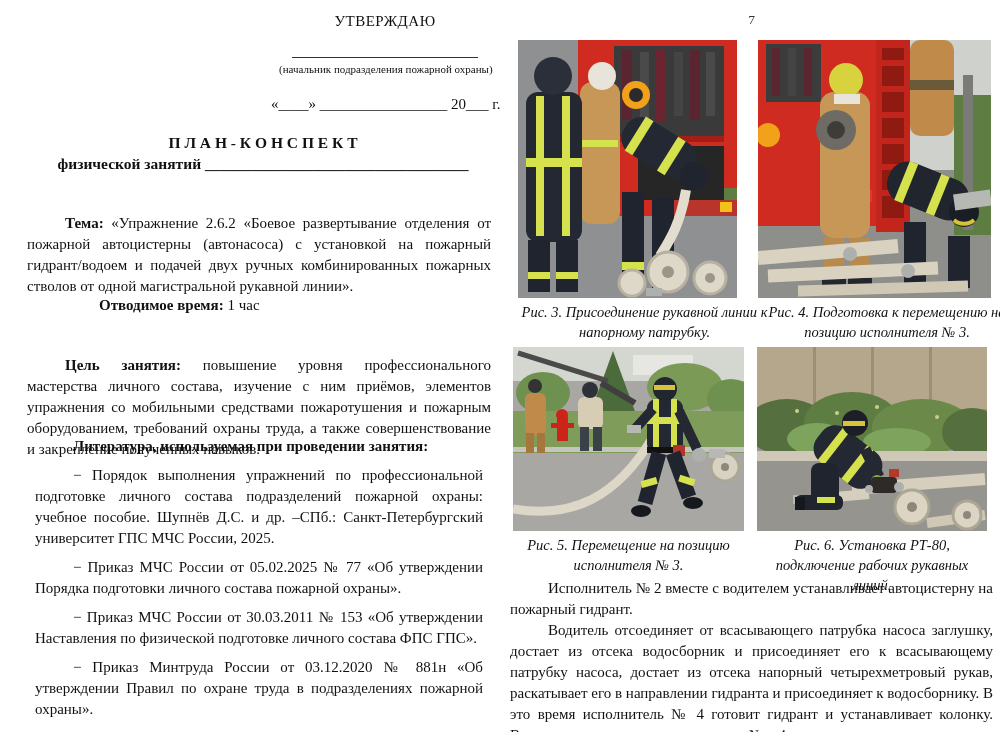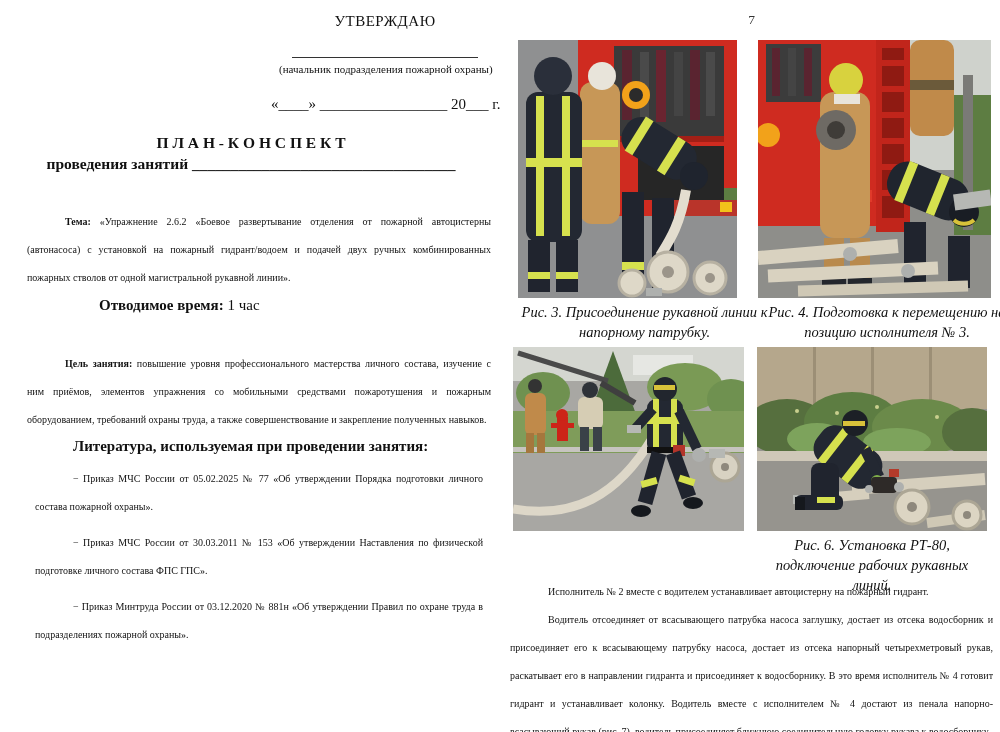--- a/index.html
+++ b/index.html
@@ -5,31 +5,31 @@
   html,body{margin:0;padding:0;}
   body{
     width:1000px;height:732px;background:#ffffff;overflow:hidden;position:relative;
     font-family:"Liberation Serif","DejaVu Serif",serif;color:#111;
     -webkit-font-smoothing:antialiased;
   }
   .col{position:absolute;top:0;}
   .col-left{left:27px;width:464px;}
   .col-right{left:510px;width:483px;}
   .b{font-weight:bold;}
-  .just{text-align:justify;text-align-last:left;font-size:10px;line-height:28px;}
+  .just{text-align:justify;text-align-last:left;font-size:15px;line-height:21px;}
   .indent{text-indent:38px;}
 
   
   .approval{position:absolute;top:12px;left:252px;width:212px;text-align:center;font-size:15px;line-height:19px;}
   .approval-title{letter-spacing:.5px;}
   .sig-line{border-bottom:1px solid #333;height:12px;width:186px;margin:0 auto;}
   .approval-sub{font-size:11px;margin-top:2px;white-space:nowrap;}
   .approval-date{margin-top:16px;font-size:15px;white-space:nowrap;text-align:left;margin-left:-8px;}
 
-  .doc-head{position:absolute;top:132px;left:4px;width:440px;text-align:center;font-size:15.5px;line-height:21px;}
+  .doc-head{position:absolute;top:132px;left:16px;width:440px;text-align:center;font-size:15.5px;line-height:21px;}
   .topic{position:absolute;top:198px;left:0;width:464px;}
   .type-row{position:absolute;top:297px;left:0;width:464px;font-size:15px;display:flex;}
   .type-row .grp1{margin-left:38px;}
   .type-row .grp2{margin-left:72px;}
   .goal{position:absolute;top:340px;left:0;width:464px;}
   .lit{position:absolute;top:428px;left:0;width:464px;}
   .lit-head{font-size:15px;line-height:21px;text-indent:38px;margin-bottom:0;}
   .lit p{margin:8px;}
 
   
@@ -52,33 +52,34 @@
   <div class="approval">
     <div class="approval-title">УТВЕРЖДАЮ</div>
     <div style="height:14px"></div>
     <div class="sig-line"></div>
     <div class="approval-sub">(начальник подразделения пожарной охраны)</div>
     <div class="approval-date">«____» _________________ 20___ г.</div>
   </div>
 
   <div class="doc-head b">
     <div>П Л А Н - К О Н С П Е К Т</div>
-    <div>проведения занятий __________________________________</div>
+    <div>физической занятий __________________________________</div>
   </div>
 
   <p class="topic just indent"><span class="b">Тема:</span> <span>«Упражнение 2.6.2 «Боевое развертывание отделения от пожарной автоцистерны (автонасоса) с установкой на пожарный гидрант/водоем и подачей двух ручных комбинированных пожарных стволов от одной магистральной рукавной линии».</span></p>
 
   <div class="type-row">
     <span class="grp2"><span class="b">Отводимое время:</span> <span>1 час</span></span>
   </div>
 
   <p class="goal just indent"><span class="b">Цель занятия:</span> <span>повышение уровня профессионального мастерства личного состава, изучение с ним приёмов, элементов упражнения со мобильными средствами пожаротушения и пожарным оборудованием, требований охраны труда, а также совершенствование и закрепление полученных навыков.</span></p>
 
   <div class="lit">
     <p class="lit-head b">Литература, используемая при проведении занятия:</p>
+    <p class="just indent">− Порядок выполнения упражнений по профессиональной подготовке личного состава подразделений пожарной охраны: учебное пособие. Шупнёв Д.С. и др. –СПб.: Санкт-Петербургский университет ГПС МЧС России, 2025.</p>
     <p class="just indent">− Приказ МЧС России от 05.02.2025 № 77 «Об утверждении Порядка подготовки личного состава пожарной охраны».</p>
     <p class="just indent">− Приказ МЧС России от 30.03.2011 № 153 «Об утверждении Наставления по физической подготовке личного состава ФПС ГПС».</p>
     <p class="just indent">− Приказ Минтруда России от 03.12.2020 № 881н «Об утверждении Правил по охране труда в подразделениях пожарной охраны».</p>
   </div>
 </div>
 
 <div class="col col-right">
 
   <div class="pagenum">7</div>
 
@@ -263,20 +264,21 @@
         <rect x="166" y="130" width="16" height="7" fill="#d6e14e" transform="rotate(18 174 133)"></rect>
         <ellipse cx="128" cy="164" rx="10" ry="6" fill="#15181d"></ellipse>
         <ellipse cx="180" cy="156" rx="10" ry="6" fill="#15181d"></ellipse>
       </g>
       <g>
         <circle cx="212" cy="120" r="14" fill="#d8d2c2" stroke="#aca695" stroke-width="3"></circle>
         <circle cx="212" cy="120" r="4" fill="#8e887c"></circle>
         <rect x="196" y="102" width="16" height="9" fill="#b6b8b4"></rect>
       </g>
     </svg>
+    <div class="caption">Рис. 5. Перемещение на позицию исполнителя № 3.</div>
   </div>
 
   <div class="fig fig4">
     <svg width="230" height="184" viewBox="0 0 230 184">
       <rect width="230" height="184" fill="#96948e"></rect>
       <rect x="0" y="0" width="230" height="62" fill="#b5a78c"></rect>
       <rect x="56" y="0" width="3" height="62" fill="#9c8f76"></rect>
       <rect x="114" y="0" width="3" height="62" fill="#9c8f76"></rect>
       <rect x="172" y="0" width="3" height="62" fill="#9c8f76"></rect>
       <g>

